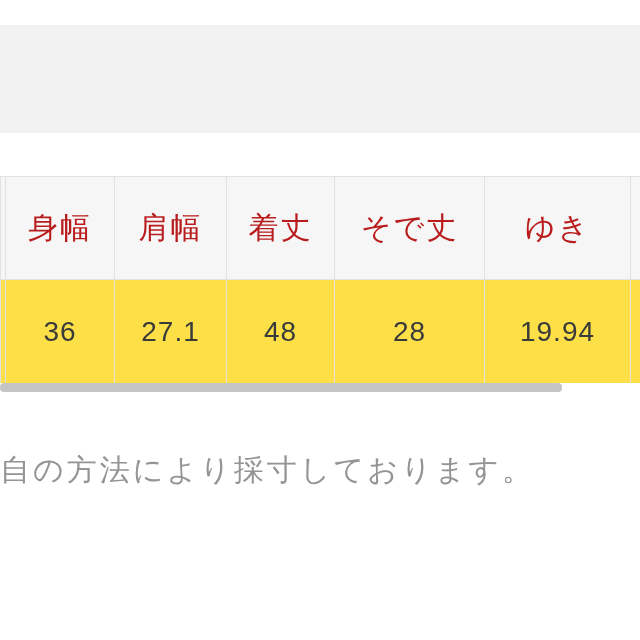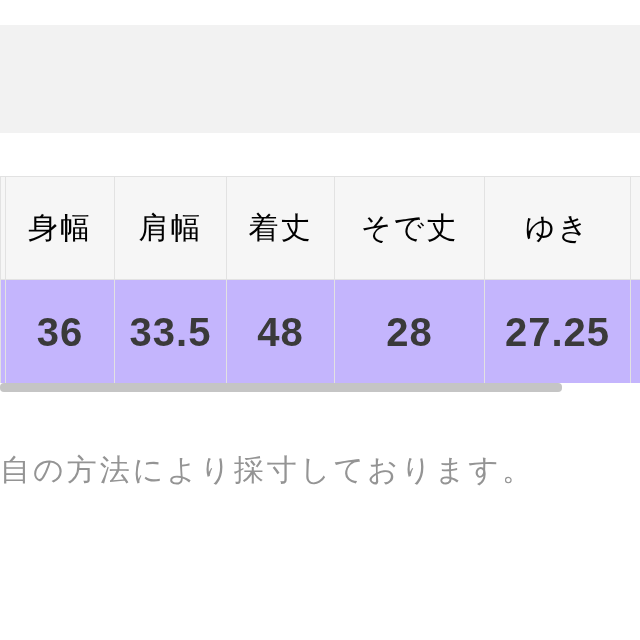--- a/index.html
+++ b/index.html
@@ -32,31 +32,31 @@
     table-layout: fixed;
   }
   th, td {
     border: 1px solid #e2e2e2;
     text-align: center;
     vertical-align: middle;
     padding: 0;
   }
   thead th {
     background: #f6f6f6;
-    color: #000000;
+    color: #b91c1c;
     font-weight: 400;
     font-size: 30px;
     height: 102px;
     letter-spacing: 2px;
   }
   tbody td {
-    background: #c4b5fd;
+    background: #fde047;
     color: #3a3a3a;
-    font-weight: 700;
-    font-size: 40px;
+    font-weight: 400;
+    font-size: 28px;
     height: 104px;
     letter-spacing: 1px;
   }
   col.c0 { width: 5px; }
   col.c1 { width: 109px; }
   col.c2 { width: 112px; }
   col.c3 { width: 108px; }
   col.c4 { width: 150px; }
   col.c5 { width: 146px; }
   col.c6 { width: 10px; }
@@ -113,24 +113,24 @@
         <th>着丈</th>
         <th>そで丈</th>
         <th>ゆき</th>
         <th></th>
       </tr>
     </thead>
     <tbody>
       <tr>
         <td></td>
         <td>36</td>
-        <td>33.5</td>
+        <td>27.1</td>
         <td>48</td>
         <td>28</td>
-        <td>27.25</td>
+        <td>19.94</td>
         <td></td>
       </tr>
     </tbody>
   </table>
 </div>
 
 <div class="scroll-track">
   <div class="scroll-thumb"></div>
 </div>
 

